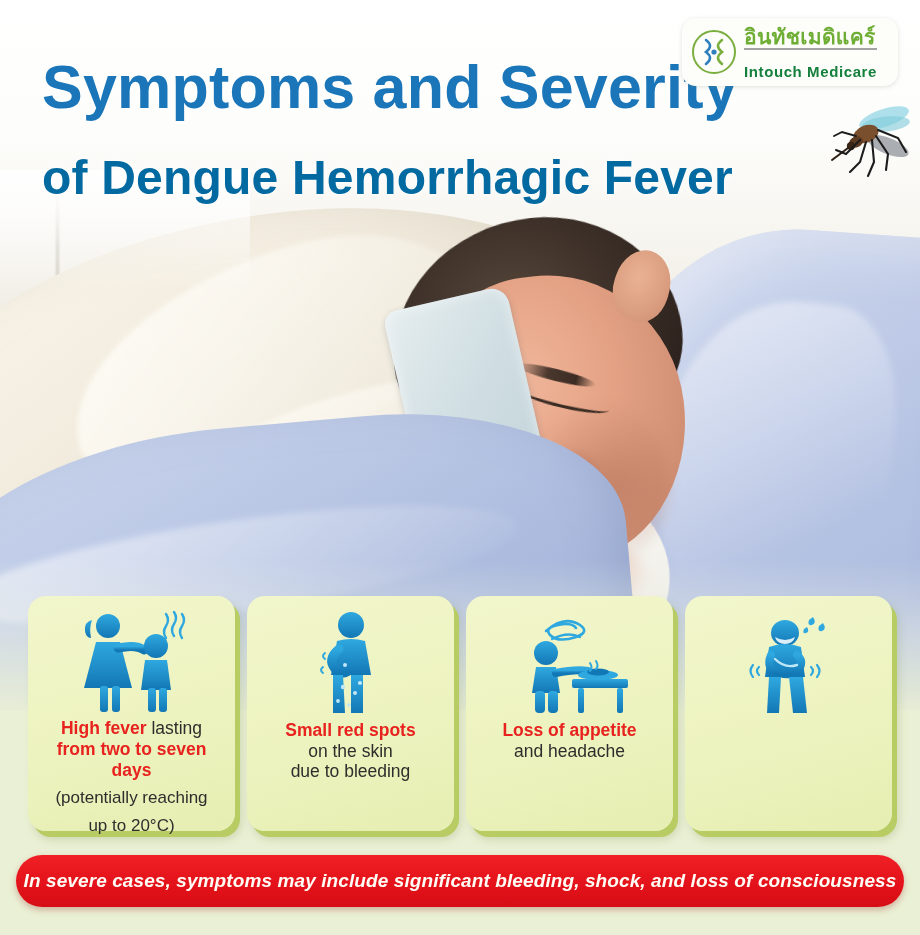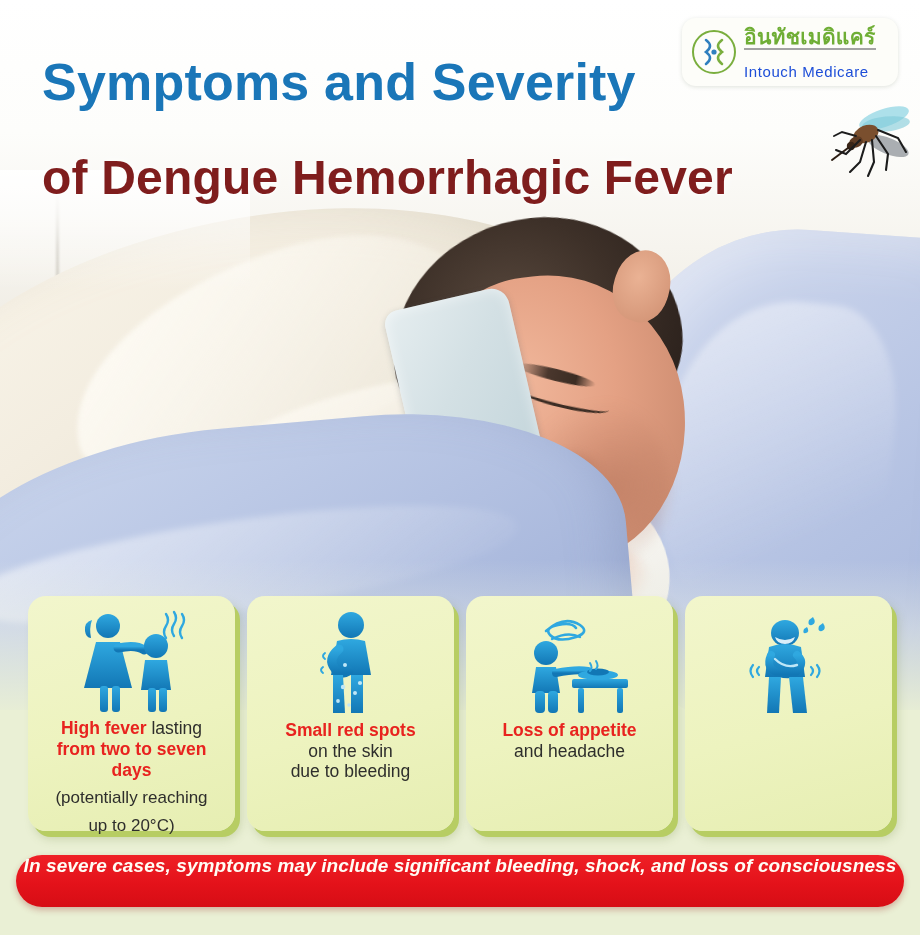--- a/index.html
+++ b/index.html
@@ -205,27 +205,27 @@
   }
   .title-line {
     position:absolute;
     font-weight:bold;
     letter-spacing:.2px;
     white-space:nowrap;
     text-shadow:0 1px 2px rgba(255,255,255,.9), 0 0 12px rgba(255,255,255,.85);
   }
   .title-1 {
     left:42px; top:52px;
-    font-size:52px;
+    font-size:61px;
     color:#1a76b8;
   }
   .title-2 {
     left:42px; top:150px;
     font-size:48px;
-    color:#7f1d1d;
+    color:#0369a1;
   }
 
   
   .logo-card {
     position:absolute; left:682px; top:18px;
     width:216px; height:68px;
     background:#fdfdf9;
     border-radius:14px;
     box-shadow:0 1px 4px rgba(120,130,110,.22);
     display:flex; align-items:center; padding:0 10px;
@@ -237,21 +237,21 @@
     position:relative;
   }
   .logo-text { margin-left:8px; line-height:1; }
   .logo-thai {
     font-size:21px; font-weight:bold; color:#6fae35;
     letter-spacing:.3px; display:block;
     border-bottom:2px solid #a3a3a3;
     padding-bottom:1px;
   }
   .logo-en {
-    font-size:15px; font-weight:normal; color:#1d4ed8;
+    font-size:15px; font-weight:bold; color:#15803d;
     letter-spacing:.6px; display:block; margin-top:14px;
   }
 
   
   .mosquito { position:absolute; left:826px; top:98px; width:96px; height:92px; }
 
   
   .cards {
     position:absolute; left:0; top:596px;
     width:920px; height:240px;
@@ -280,21 +280,21 @@
   .t-dark { color:#2e2e2c; font-size:17.5px; }
   .t-small { color:#2e2e2c; font-size:17px;margin-top:8px; }
   .card-text .line { display:block; }
 
   
   .banner {
     position:absolute; left:16px; top:855px;
     width:888px; height:52px;
     background:linear-gradient(180deg,#ef2026 0%,#e4121a 55%,#d60d15 100%);
     border-radius:26px;
-    display:flex; justify-content:center;
+    display:flex; align-items:center; justify-content:center;
     box-shadow:0 3px 6px rgba(150,30,30,.3);
     z-index:8;
   }
   .banner-text {
     color:#fffdf5;
     font-style:italic;
     font-weight:bold;
     font-size:19px;
     letter-spacing:.1px;
     white-space:nowrap;

